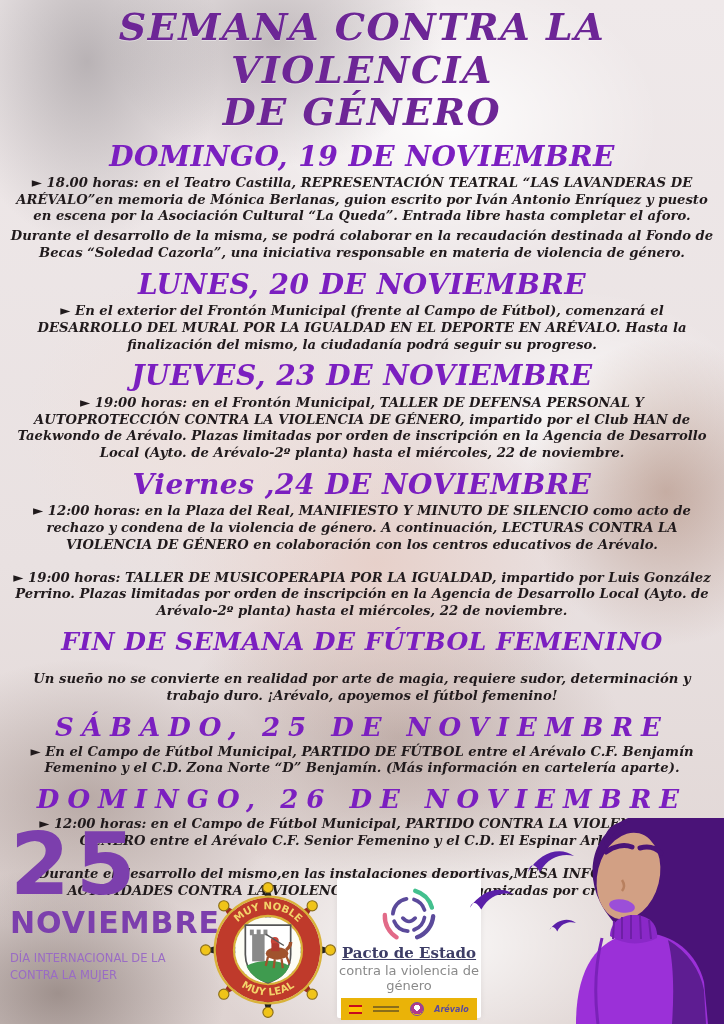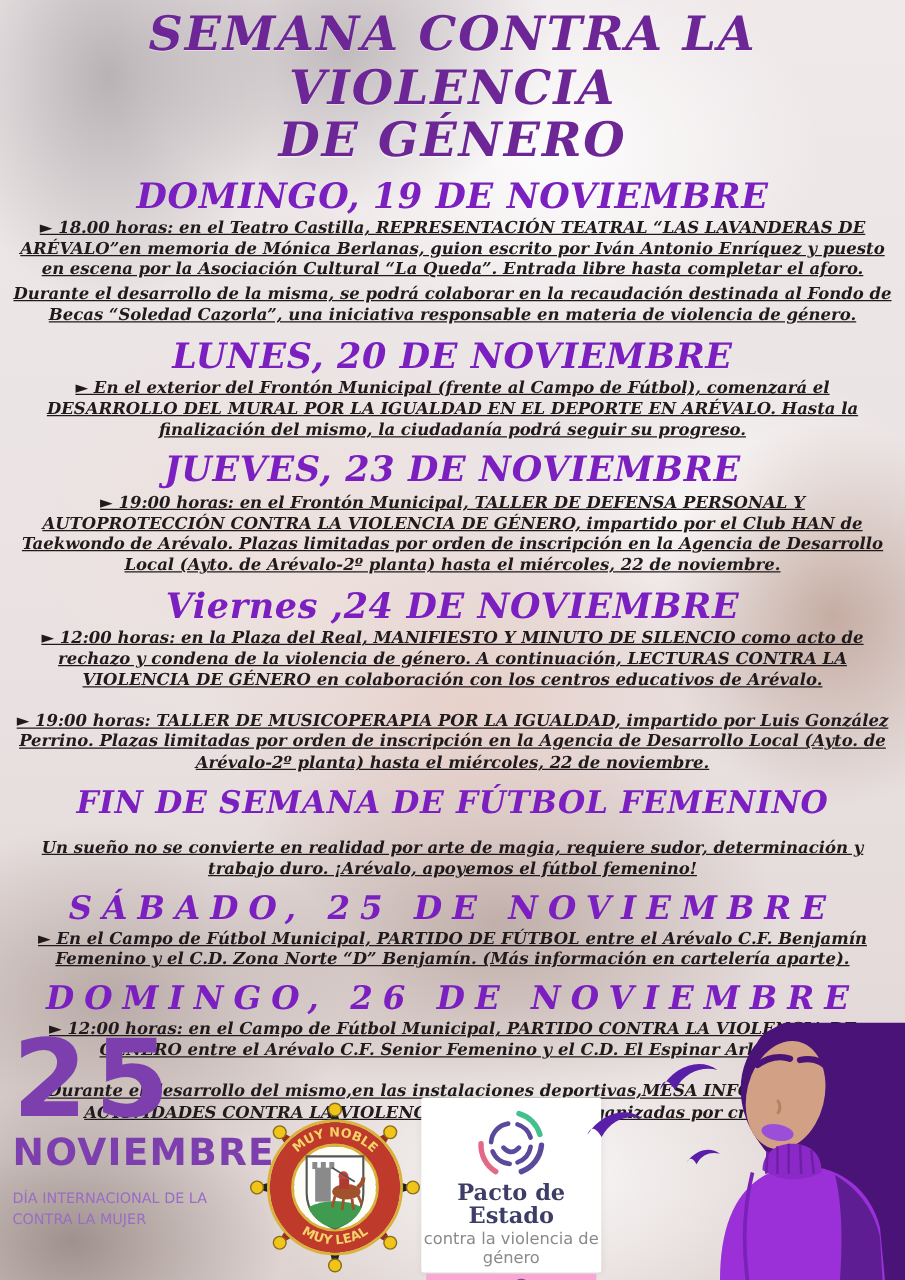--- a/index.html
+++ b/index.html
@@ -21,38 +21,38 @@
   }
   .content{position:relative;text-align:center;padding:0 8px;z-index:2;}
   .title{color:#6d2696;font-weight:bold;font-style:italic;font-size:38px;
     line-height:1.12;margin:6px 0 0;letter-spacing:1.5px;text-shadow:0 1px 0 rgba(255,255,255,.4);}
   h2{color:#7b1fc0;font-weight:bold;font-style:italic;font-size:28px;
     line-height:1.08;margin:8px 0 3px;letter-spacing:.5px;}
   h2.fin{font-size:25px;}
   h2.spaced{font-size:26px;letter-spacing:8px;}
   h2.mixed{font-size:28px;}
   p{color:#201a1c;font-weight:bold;font-style:italic;font-size:13.2px;
-    line-height:16.8px;margin:3px auto;max-width:712px;text-decoration:underline;}
+    line-height:16.8px;margin:3px auto;max-width:712px;}
   p.narrow{max-width:660px;}
   p.gap{margin-top:16px;}
   
   .footer{position:absolute;left:0;top:818px;width:724px;height:206px;z-index:3;}
   .date-block{position:absolute;left:10px;top:8px;width:190px;text-align:left;
     font-family:"DejaVu Sans", sans-serif;color:#7c3fad;}
   .day-number{font-size:86px;font-weight:bold;line-height:.9;letter-spacing:6px;}
   .month{font-size:30px;font-weight:bold;letter-spacing:1px;margin-top:2px;}
   .intl{margin-top:10px;font-size:11.5px;font-weight:normal;color:#9a6cc4;line-height:1.45;}
   .crest{position:absolute;left:200px;top:58px;width:136px;height:148px;}
   .pacto-card{position:absolute;left:337px;top:60px;width:144px;height:140px;background:#fff;
     border-radius:2px;text-align:center;font-family:"DejaVu Sans", sans-serif;
     box-shadow:0 0 6px rgba(0,0,0,.08);}
   .pacto-logo{width:62px;height:62px;margin:6px auto 0;display:block;}
-  .pacto-title{color:#3d3d66;font-family:"DejaVu Serif", serif;font-weight:bold;font-size:18px;line-height:1;}
+  .pacto-title{color:#3d3d66;font-family:"DejaVu Serif", serif;font-weight:bold;font-size:15px;line-height:1;text-decoration:underline;}
   .pacto-sub{color:#8a8a8a;font-size:13px;margin-top:2px;}
-  .gov-strip{margin:5px 4px 0;height:22px;background:#f9a8d4;display:flex;align-items:center;
+  .gov-strip{margin:5px 4px 0;height:22px;background:#eab308;display:flex;align-items:center;
     justify-content:space-around;padding:0 3px;}
   .flag{width:13px;height:9px;background:linear-gradient(180deg,#c60b1e 25%,#ffc400 25%,#ffc400 75%,#c60b1e 75%);}
   .gov-lines div{width:26px;height:2px;background:#8a6d1a;margin:2px 0;}
   .mini-crest{width:12px;height:12px;border-radius:50%;
     background:radial-gradient(circle at 50% 40%, #fff 0 30%, #b03a8c 31% 70%, #f5c400 71%);border:1px solid #7a4e9e;}
   .arevalo-script{font-size:8px;font-style:italic;font-weight:bold;color:#5b4a9b;}
   .microlines{margin-top:4px;}
   .microlines div{height:2px;background:#b9b9b9;margin:2px 14px;}
   .birds{position:absolute;left:468px;top:8px;width:190px;height:120px;}
   .woman{position:absolute;right:0;top:0;width:214px;height:206px;}

